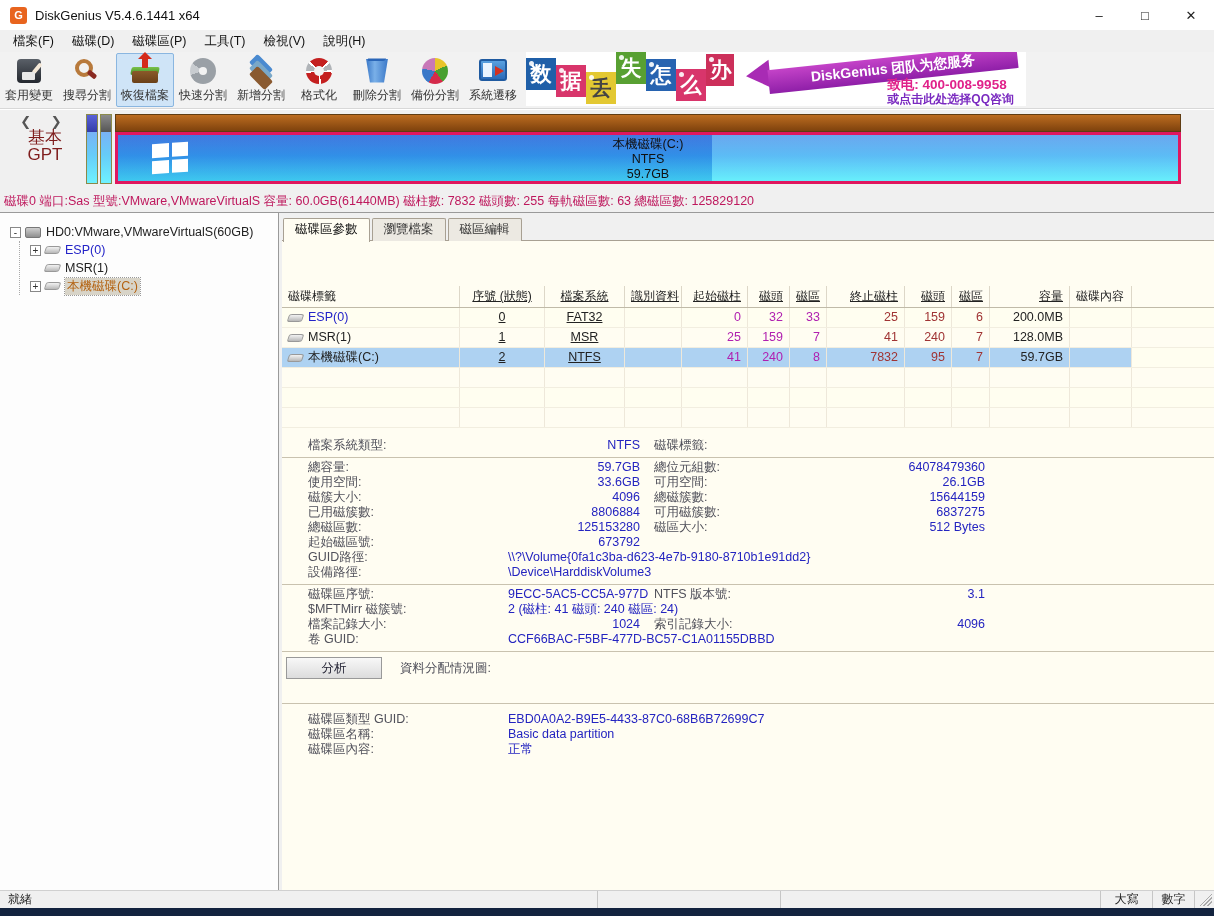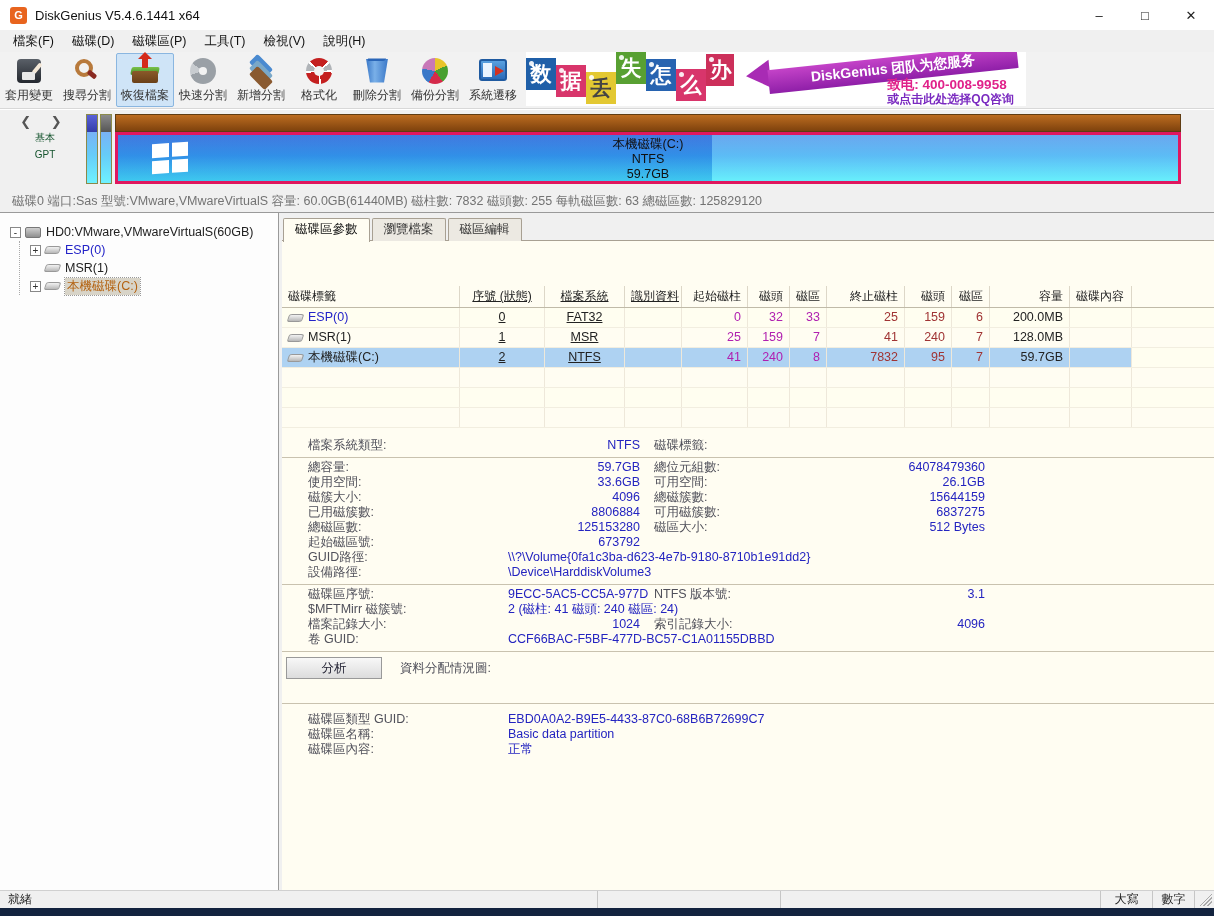--- a/index.html
+++ b/index.html
@@ -62,36 +62,36 @@
   .ad2 { width:292px; height:54px; position:relative; background:#fff; overflow:hidden; }
   .ad2-body { position:absolute; left:34px; top:5px; width:250px; height:24px; background:linear-gradient(#c443c8,#8f1fa8); transform:rotate(-6deg); color:#fff; font-weight:bold; font-size:14px; display:flex; align-items:center; justify-content:center; white-space:nowrap; }
   .ad2-tip { position:absolute; left:12px; top:9px; width:0; height:0; border-top:14px solid transparent; border-bottom:14px solid transparent; border-right:24px solid #a82bb4; transform:rotate(-6deg); }
   .ad2-phone { position:absolute; right:12px; top:26px; line-height:14px; }
   .ad2-phone .p1 { color:#e0218a; font-weight:bold; font-size:13.5px; }
   .ad2-phone .p2 { color:#7a2ac0; font-weight:bold; font-size:12px; }
   
   .diskpanel { position:absolute; top:110px; left:0; right:0; height:80px; background:#f0f0f0; }
   .dp-left { position:absolute; left:16px; top:4px; width:58px; text-align:center; }
   .dp-arrows { color:#555; font-size:13px; letter-spacing:8px; }
-  .dp-type { font-size:10px; color:#14532d; line-height:17px;text-align:center; }
+  .dp-type { font-size:17px; color:#7f1d1d; line-height:17px;text-align:center; }
   .mini-bar { position:absolute; top:4px; width:12px; height:70px; border:1px solid #8a8a4a; }
   .mini-bar .cap { height:17px; }
   .mini-bar .bod { height:51px; background:linear-gradient(180deg,#79b2f6 0%,#66ccf8 45%,#6ef2ff 100%); }
   .mb1 { left:86px; } .mb1 .cap { background:linear-gradient(#5a62d8,#343ca8); }
   .mb2 { left:100px; } .mb2 .cap { background:linear-gradient(#8a8a8a,#555); }
   .main-bar { position:absolute; left:115px; top:4px; width:1066px; height:70px; }
   .main-bar .cap { height:18px; background:linear-gradient(#bc6c20,#7e420d); border:1px solid #5f3c12; }
   .main-bar .bod { height:52px; border:3px solid #e0175f; position:relative;
      background:linear-gradient(90deg, rgba(30,70,190,0.20) 0 56%, rgba(190,255,255,0.28) 56% 100%),
                 linear-gradient(180deg,#4a86e8 0%,#36a2f2 45%,#46e9fb 100%); }
   .win-logo { position:absolute; left:34px; top:8px; width:36px; height:30px; display:grid; grid-template-columns:1fr 1fr; grid-template-rows:1fr 1fr; gap:3px; transform:skewY(-4deg); }
   .win-logo i { background:#fff; }
   .bar-text { position:absolute; left:0; right:0; top:2px; text-align:center; line-height:15px; font-size:12.5px; color:#101010; }
   
-  .infoline { position:absolute; top:190px; left:0; right:0; height:23px; background:#f0f0f0; border-bottom:1px solid #9a9a9a; line-height:22px; padding-left:12px; font-size:12.5px; color:#737373; }
+  .infoline { position:absolute; top:190px; left:0; right:0; height:23px; background:#f0f0f0; border-bottom:1px solid #9a9a9a; line-height:22px; padding-left:4px; font-size:12.5px; color:#be185d; }
   
   .main { position:absolute; top:213px; left:0; right:0; height:677px; display:flex; background:#fff; }
   .tree-panel { width:279px; border-right:1px solid #9a9a9a; background:#fdfdfd; padding:10px 0 0 10px; }
   .tnode { display:flex; align-items:center; height:18px; white-space:nowrap; }
   .tnode .exp { width:11px; height:11px; border:1px solid #888; background:#fff; font-size:10px; line-height:9px; text-align:center; color:#333; margin-right:4px; flex:none; }
   .tnode .noexp { width:15px; flex:none; }
   .hdd-ico { width:16px; height:11px; margin-right:5px; background:linear-gradient(#cfcfcf,#8f8f8f); border:1px solid #777; border-radius:2px; flex:none; }
   .part-ico { width:15px; height:8px; margin-right:5px; background:linear-gradient(#f2f2f2,#b8b8b8); border:1px solid #999; border-radius:3px/2px; transform:skewX(-18deg); flex:none; }
   .t-children { margin-left:9px; border-left:1px dotted #aaa; padding-left:10px; }
   .t-label { font-size:12.5px; }
@@ -107,21 +107,21 @@
   .ptable { width:100%; }
   .trow, .thead { display:grid; grid-template-columns:178px 85px 80px 57px 66px 42px 37px 78px 47px 38px 80px 62px 1fr; }
   .thead { height:22px; line-height:21px; border-bottom:1px solid #c0baa8; font-size:12px; color:#222;margin-top:45px; }
   .thead .c { border-right:1px solid #ddd7c8; padding:0 6px; overflow:hidden; white-space:nowrap; }
   .trow { height:20px; line-height:19px; font-size:12.5px; border-bottom:1px solid #f2eee0; }
   .trow .c { border-right:1px solid #eee8da; padding:0 6px; overflow:hidden; white-space:nowrap; display:flex; align-items:center; }
   .c.fill { border-right:none; }
   .al { justify-content:flex-start; text-align:left; }
   .ac { justify-content:center; text-align:center;text-decoration:underline; }
   .ar { justify-content:flex-end; text-align:right; }
-  .thead .ac { text-align:center; } .thead .ar { text-align:right; }
+  .thead .ac { text-align:center; } .thead .ar { text-align:right;text-decoration:underline; }
   .r-cream { background:#fffef0; }
   .r-white { background:#fffdf2; }
   .trow.sel .c { background:#aed2f2; }
   .trow.sel .c.fill { background:#fffef0; }
   .v-start { color:#b020b0; }
   .v-end { color:#a03434; }
   .lbl-blue { color:#2323c8; }
   
   .details { margin-top:8px; font-size:12.5px; }
   .sec { border-bottom:1px solid #c9c2af; padding:2px 18px 4px; }

